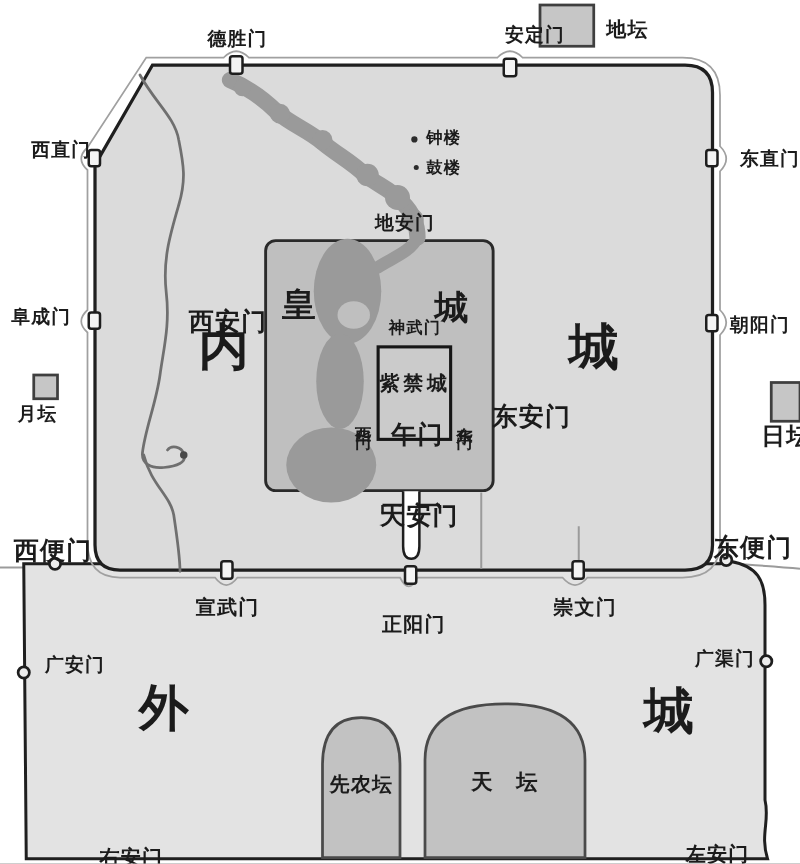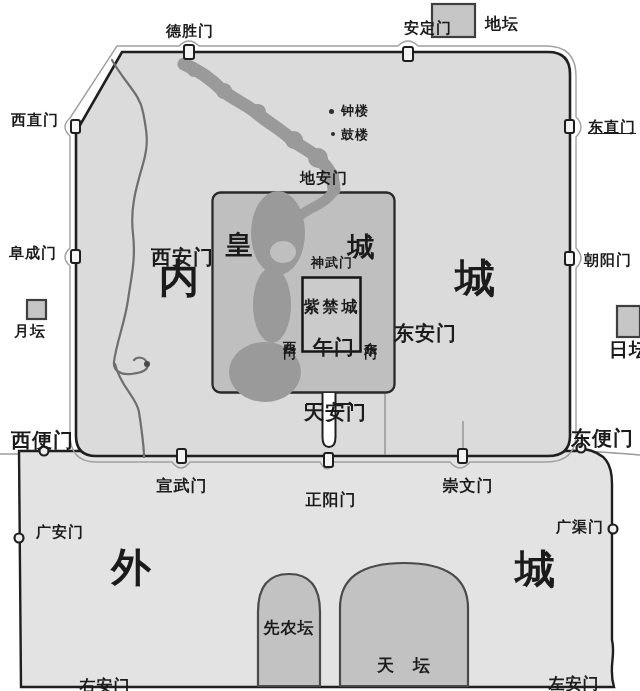--- a/index.html
+++ b/index.html
@@ -116,23 +116,23 @@
       <circle class="gatec" cx="581" cy="448" r="4.5"></circle>
       <circle class="gatec" cx="19" cy="538" r="4.5"></circle>
       <circle class="gatec" cx="613" cy="529" r="4.5"></circle>
     </g>
   </svg>
 
   <div class="lbl s15" style="left:162px;top:23px;width:56px;">德胜门</div>
   <div class="lbl s15" style="left:368px;top:20px;width:56px;margin-left:32px;">安定门</div>
   <div class="lbl s16" style="left:479px;top:15px;width:46px;">地坛</div>
 
-  <div class="lbl s15" style="left:9px;top:112px;width:52px;">西直门</div>
+  <div class="lbl s15" style="left:23px;top:112px;width:52px;">西直门</div>
   <div class="lbl s15" style="left:7px;top:245px;width:52px;">阜成门</div>
-  <div class="lbl s15" style="left:584px;top:119px;width:56px;text-align:center;text-decoration:underline;">东直门</div>
+  <div class="lbl s15" style="left:584px;top:119px;width:56px;text-align:right;">东直门</div>
   <div class="lbl s15" style="left:584px;top:252px;width:56px;text-align:left;">朝阳门</div>
 
   <div class="dot" style="left:329px;top:109px;width:5px;height:5px;"></div>
   <div class="lbl s13" style="left:341px;top:104px;width:40px;text-align:left;">钟楼</div>
   <div class="dot" style="left:331px;top:132px;width:4px;height:4px;"></div>
   <div class="lbl s13" style="left:341px;top:128px;width:40px;text-align:left;">鼓楼</div>
 
   <div class="lbl s15" style="left:290px;top:170px;width:68px;">地安门</div>
   <div class="lbl imp" style="left:224px;top:230px;width:30px;">皇</div>
   <div class="lbl imp" style="left:346px;top:232px;width:30px;">城</div>
@@ -160,17 +160,17 @@
   <div class="lbl s16" style="left:300px;top:491px;width:62px;">正阳门</div>
   <div class="lbl s16" style="left:436px;top:477px;width:64px;">崇文门</div>
 
   <div class="lbl s15" style="left:31px;top:524px;width:58px;">广安门</div>
   <div class="lbl s15" style="left:551px;top:519px;width:58px;">广渠门</div>
 
   <div class="lbl big" style="left:108px;top:545px;width:46px;">外</div>
   <div class="lbl big" style="left:512px;top:547px;width:46px;">城</div>
 
   <div class="lbl s16" style="left:260px;top:619px;width:58px;">先农坛</div>
-  <div class="lbl s17" style="left:372px;top:617px;width:64px;margin-top:39px;">天　坛</div>
+  <div class="lbl s17" style="left:372px;top:617px;width:64px;">天　坛</div>
 
   <div class="lbl s16" style="left:74px;top:677px;width:62px;">右安门</div>
   <div class="lbl s16" style="left:543px;top:675px;width:62px;">左安门</div>
 </div>
 
 </body></html>

